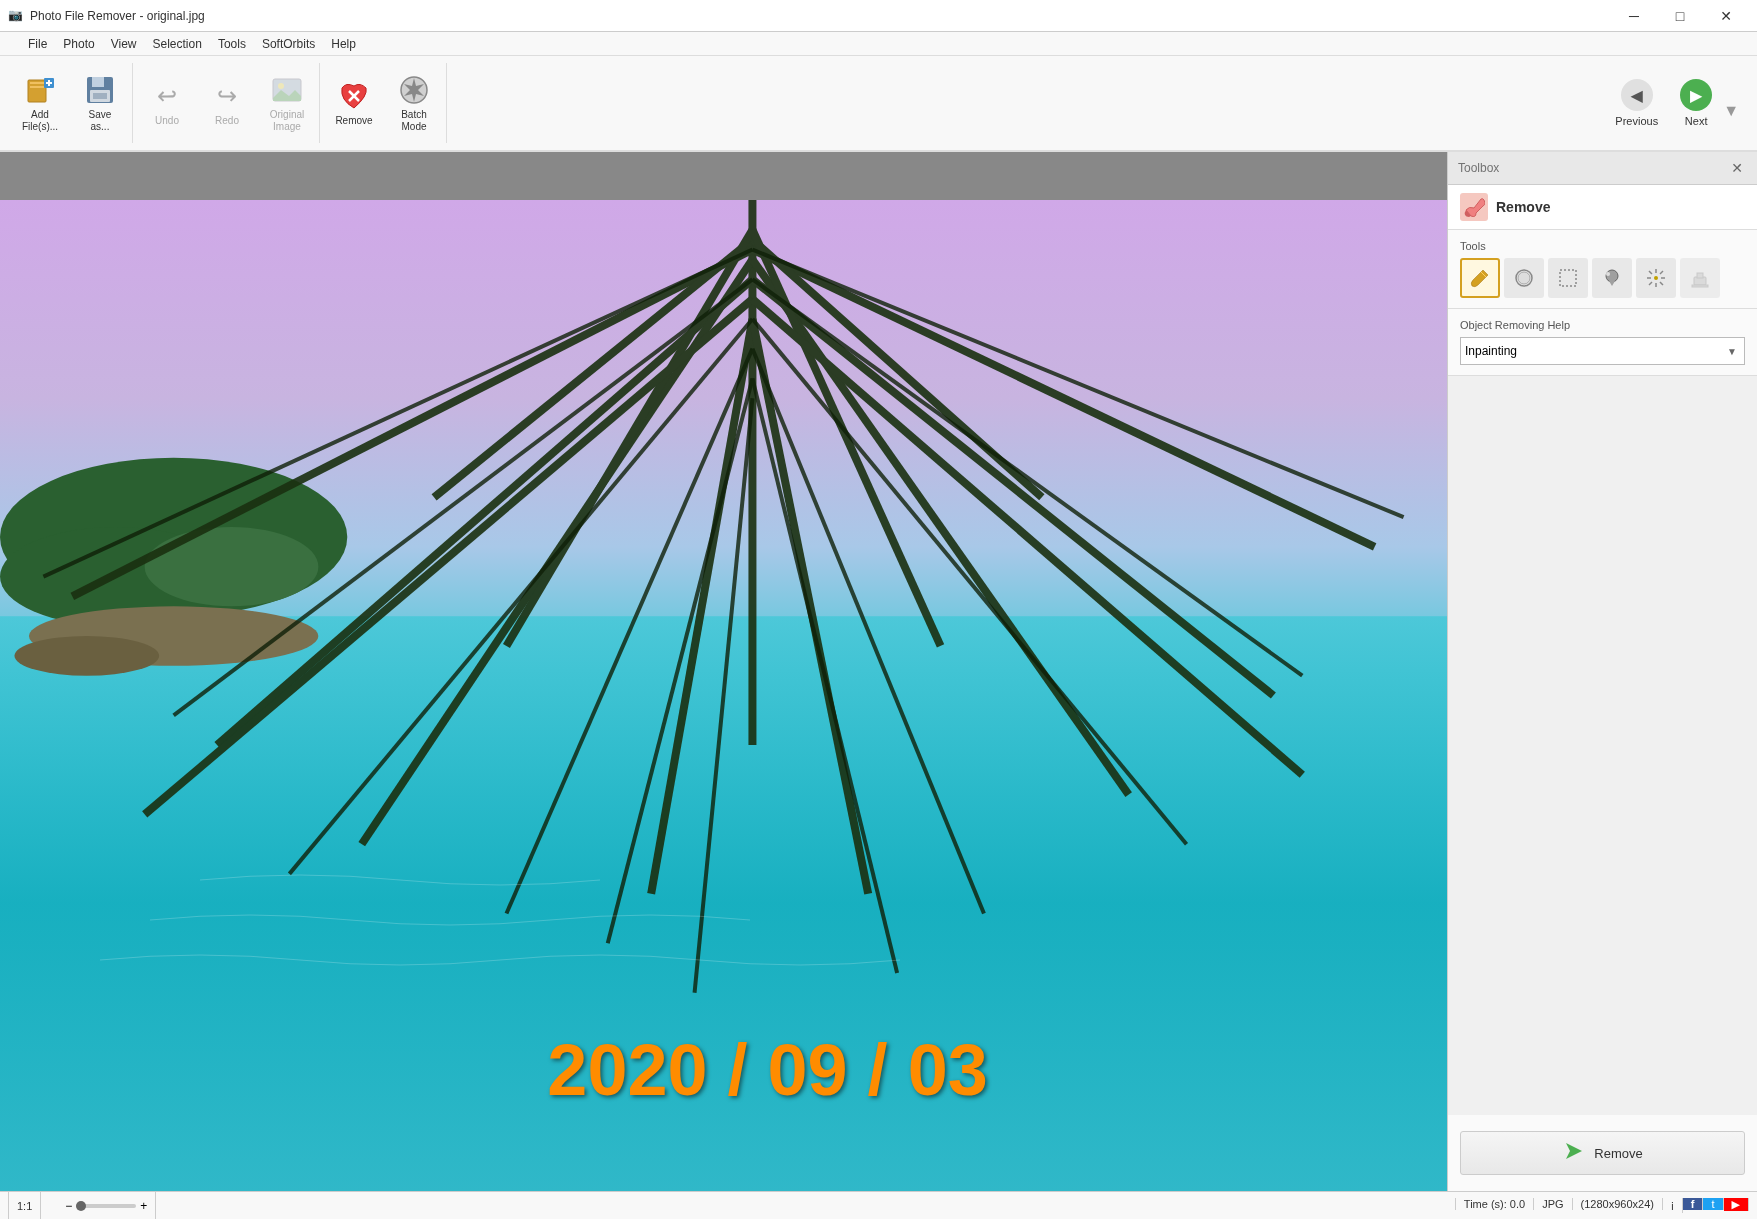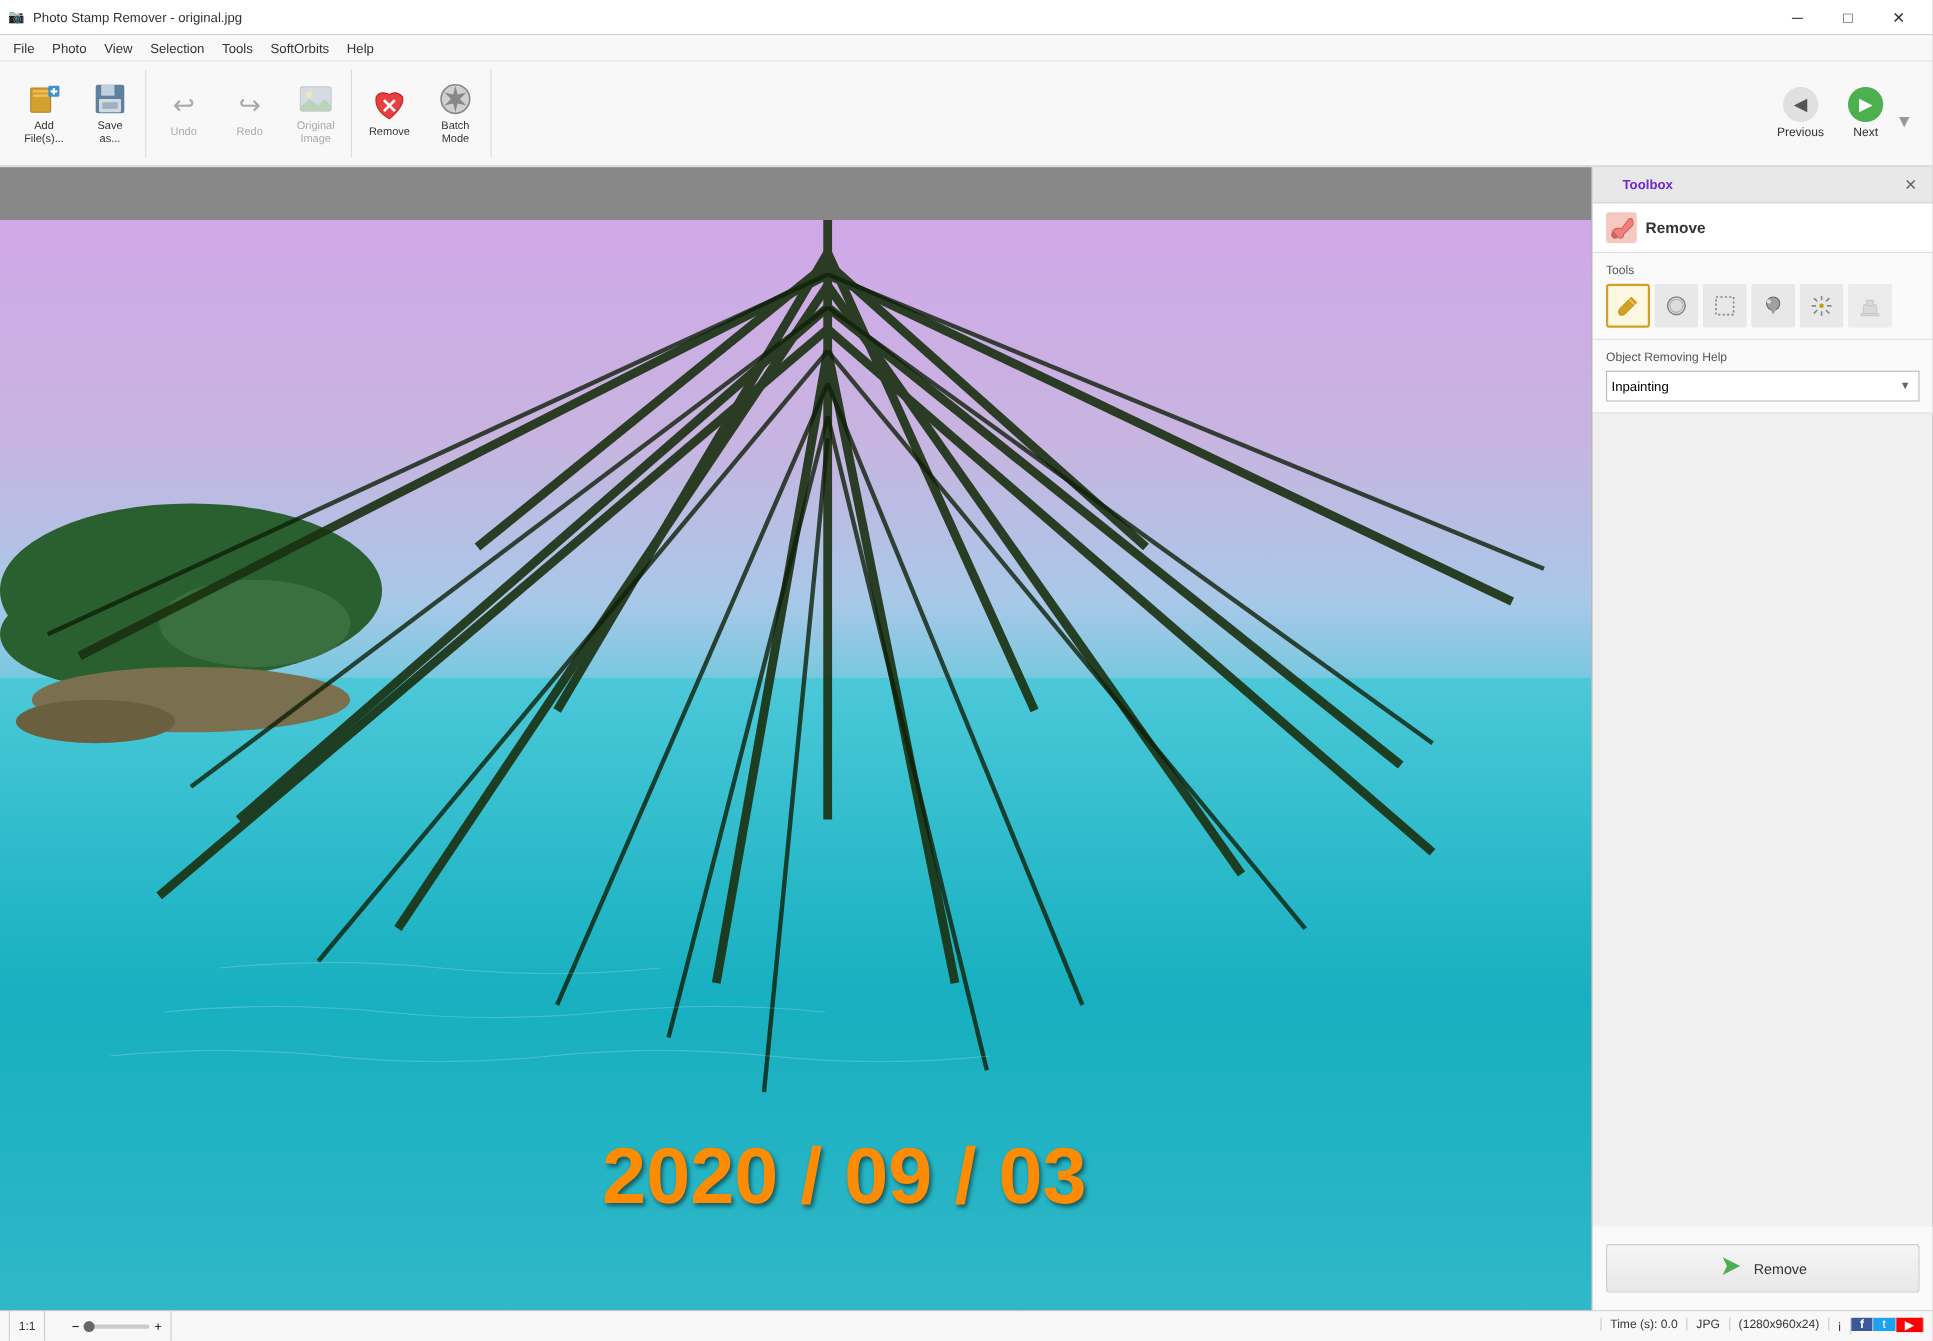--- a/index.html
+++ b/index.html
@@ -24,21 +24,21 @@
       display: flex; align-items: center; justify-content: center;
       font-size: 14px; color: #333;
     }
 
     
     .menu-bar {
       background: #f8f8f8;
       height: 24px;
       display: flex;
       align-items: center;
-      padding: 0 4px;
+      padding: 0 20px;
       border-bottom: 1px solid #ddd;
       text-align: right;
     }
     .menu-item {
       padding: 2px 8px;
       cursor: pointer;
       font-size: 12px;
       color: #333;
       height: 100%;
       display: flex; align-items: center;
@@ -147,21 +147,21 @@
       position: relative;
     }
     .toolbox-header {
       background: #e8e8e8;
       padding: 6px 10px;
       border-bottom: 1px solid #ccc;
       display: flex;
       align-items: center;
       justify-content: space-between;
     }
-    .toolbox-title { font-size: 12px; font-weight: bold; color: #6d28d9; margin-left: 17px; }
+    .toolbox-title { font-size: 12px; font-weight: normal; color: #737373; }
     .toolbox-close {
       background: none; border: none; cursor: pointer;
       font-size: 14px; color: #666; width: 20px; height: 20px;
       display: flex; align-items: center; justify-content: center;
     }
 
     .remove-section {
       background: #fff;
       padding: 8px 12px;
       border-bottom: 1px solid #ddd;
@@ -376,21 +376,21 @@
       text-shadow: 2px 2px 4px rgba(0,0,0,0.5);
       font-family: Arial, sans-serif;
       white-space: nowrap;
     }
   </style>
 </head>
 <body>
 
 <div class="title-bar">
   <span class="title-bar-icon">📷</span>
-  <span class="title-bar-title">Photo Stamp Remover - original.jpg</span>
+  <span class="title-bar-title">Photo File Remover - original.jpg</span>
   <div class="title-bar-controls">
     <button class="title-bar-btn">─</button>
     <button class="title-bar-btn">□</button>
     <button class="title-bar-btn close">✕</button>
   </div>
 </div>
 
 <div class="menu-bar">
   <div class="menu-item">File</div>
   <div class="menu-item">Photo</div>

